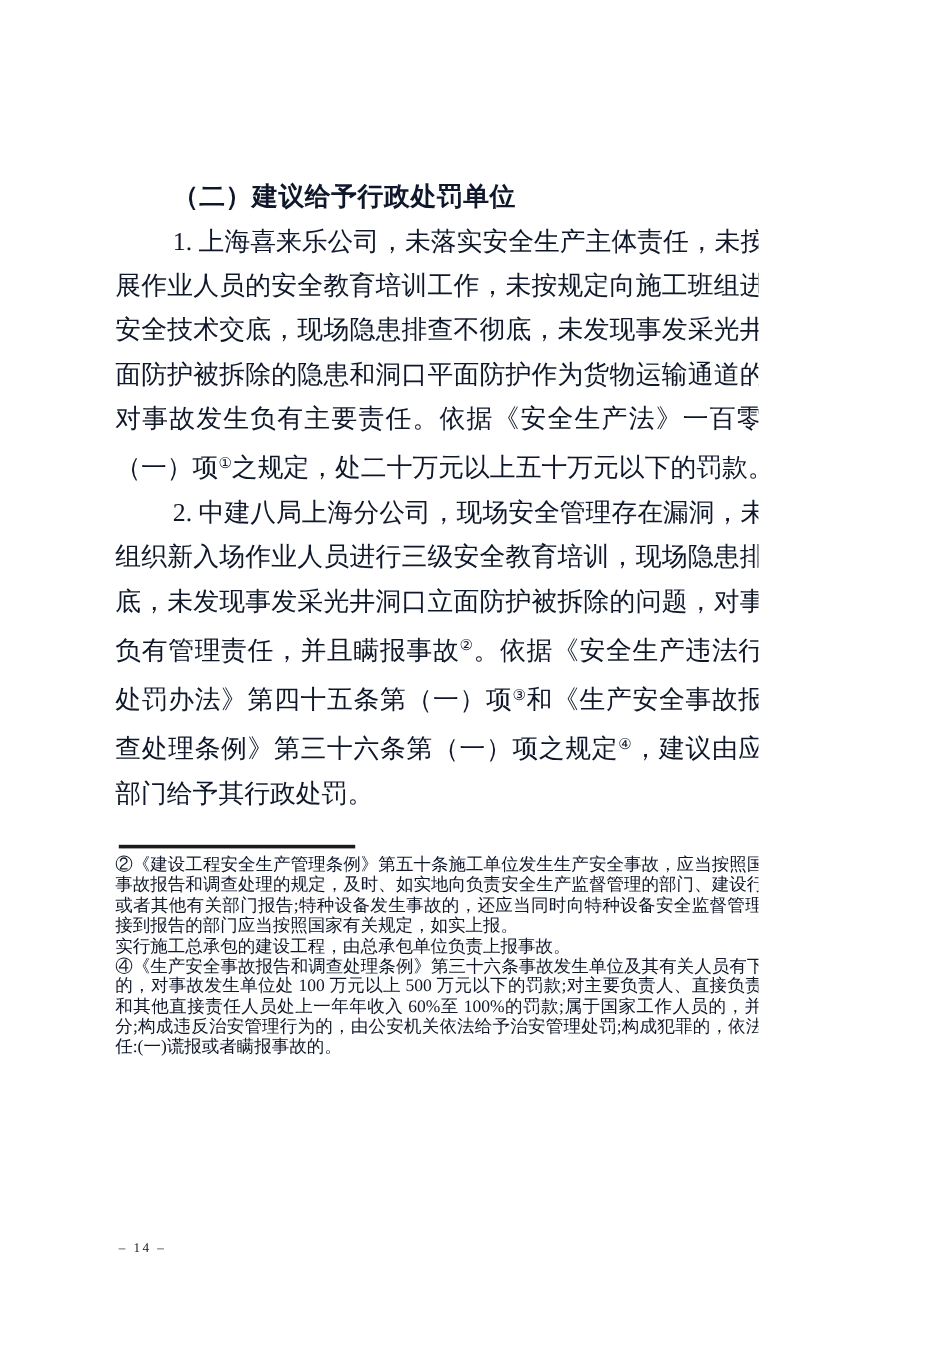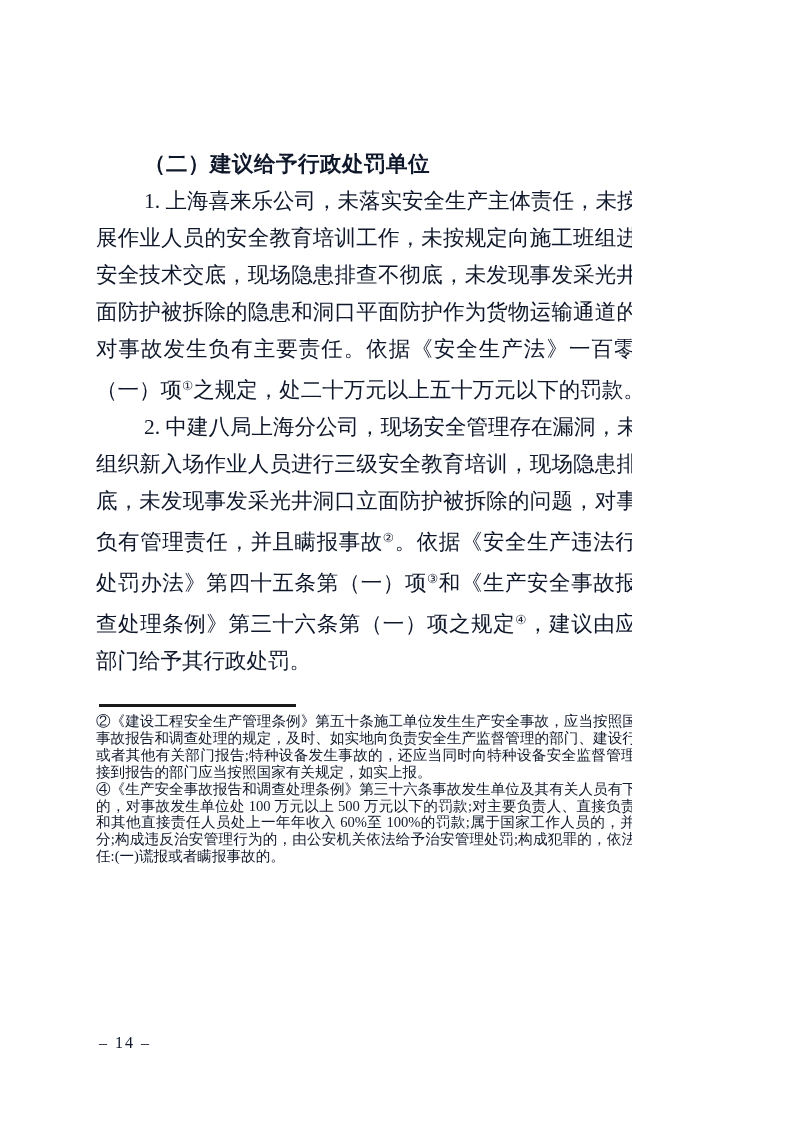--- a/index.html
+++ b/index.html
@@ -58,21 +58,21 @@
   .footnote-para {
     font-size: 14.6px;
     line-height: 16.9px;
     text-align: justify;
     margin: 0;
   }
   .page-number {
     position: absolute;
     left: 99px;
     top: 1034px;
-    font-size: 16px;
+    font-size: 11px;
     letter-spacing: 2px;
     white-space: pre;
   }
 </style>
 </head>
 <body>
 
 <div class="page">
 
   <div class="content">
@@ -80,18 +80,19 @@
     <div>
         <p class="body-para"><span>1. 上海喜来乐公司，未落实安全生产主体责任，未按规定开展作业人员的安全教育培训工作，未按规定向施工班组进行书面安全技术交底，现场隐患排查不彻底，未发现事发采光井洞口立面防护被拆除的隐患和洞口平面防护作为货物运输通道的问题，对事故发生负有主要责任。依据《安全生产法》一百零九条第（一）项</span><span class="sup">①</span><span>之规定，处二十万元以上五十万元以下的罚款。</span></p>
         <p class="body-para"><span>2. 中建八局上海分公司，现场安全管理存在漏洞，未按规定组织新入场作业人员进行三级安全教育培训，现场隐患排查不彻底，未发现事发采光井洞口立面防护被拆除的问题，对事故发生负有管理责任，并且瞒报事故</span><span class="sup">②</span><span>。依据《安全生产违法行为行政处罚办法》第四十五条第（一）项</span><span class="sup">③</span><span>和《生产安全事故报告和调查处理条例》第三十六条第（一）项之规定</span><span class="sup">④</span><span>，建议由应急管理部门给予其行政处罚。</span></p>
       </div>
   </div>
 
   <div class="footnote-sep"></div>
 
   <div class="footnotes">
       <p class="footnote-para">②《建设工程安全生产管理条例》第五十条施工单位发生生产安全事故，应当按照国家有关伤亡事故报告和调查处理的规定，及时、如实地向负责安全生产监督管理的部门、建设行政主管部门或者其他有关部门报告;特种设备发生事故的，还应当同时向特种设备安全监督管理部门报告。接到报告的部门应当按照国家有关规定，如实上报。</p>
+      <p class="footnote-para">实行施工总承包的建设工程，由总承包单位负责上报事故。</p>
       <p class="footnote-para">④《生产安全事故报告和调查处理条例》第三十六条事故发生单位及其有关人员有下列行为之一的，对事故发生单位处 100 万元以上 500 万元以下的罚款;对主要负责人、直接负责的主管人员和其他直接责任人员处上一年年收入 60%至 100%的罚款;属于国家工作人员的，并依法给予处分;构成违反治安管理行为的，由公安机关依法给予治安管理处罚;构成犯罪的，依法追究刑事责任:(一)谎报或者瞒报事故的。</p>
     </div>
 
   <div class="page-number">– 14 –</div>
 
 </div>
 
 </body></html>

